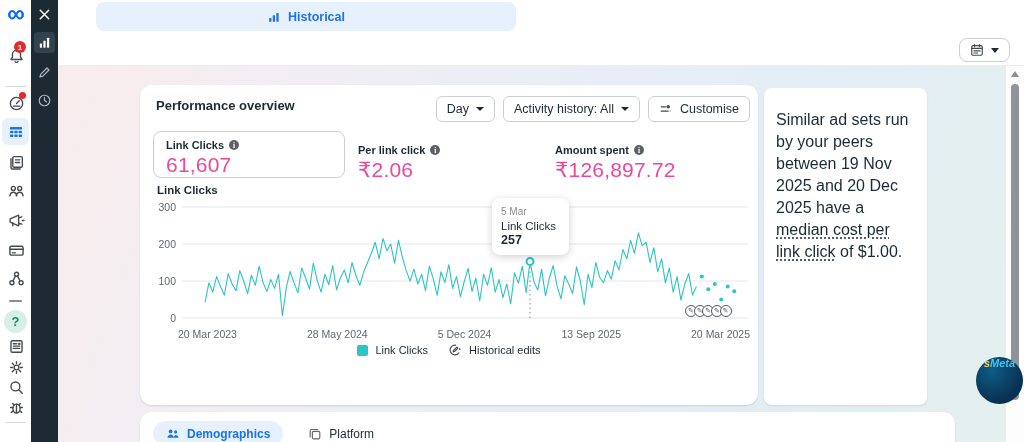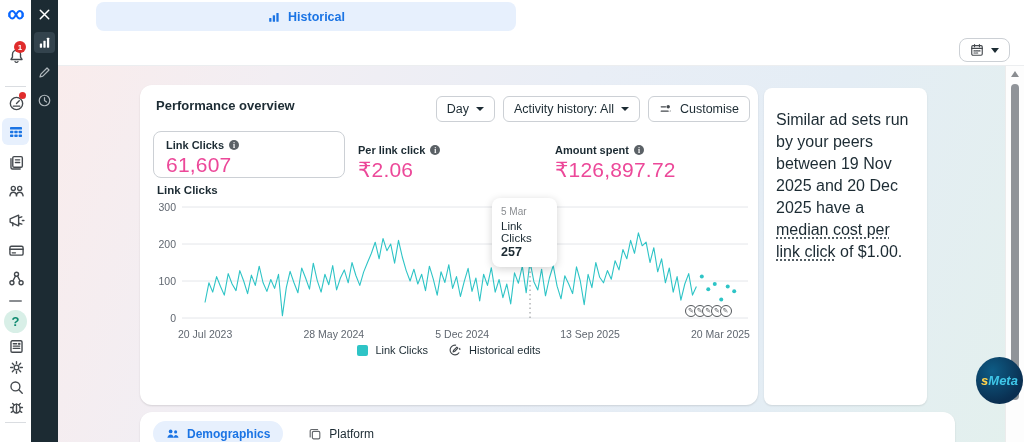--- a/index.html
+++ b/index.html
@@ -48,40 +48,40 @@
   .metric-value { font-size:21px; color:#ec4899; margin-top:2px; letter-spacing:.2px; }
 
   .chart-title { position:absolute; left:17px; top:99px; font-size:11.5px; font-weight:bold; }
   .chart-svg { position:absolute; left:10px; top:111px; }
   .ylabel { position:absolute; width:32px; left:4px; text-align:right; font-size:10.5px; color:#606770; }
   .xlabels { position:absolute; left:38px; top:243px; width:572px; display:flex; justify-content:space-between; font-size:10.5px; color:#606770; }
   .legend { position:absolute; left:0; top:258px; width:100%; display:flex; justify-content:center; align-items:center; gap:20px; font-size:11px; color:#1c2b33; }
   .legend-item { display:flex; align-items:center; gap:7px; }
   .swatch { width:11px; height:11px; border-radius:2px; background:#2ec4c6; }
 
-  .tooltip { position:absolute; left:352px; top:113px; width:65px; background:#fff; border-radius:8px; box-shadow:0 2px 8px rgba(0,0,0,.18); padding:8px 9px; z-index:3; }
+  .tooltip { position:absolute; left:352px; top:113px; width:77px; background:#fff; border-radius:8px; box-shadow:0 2px 8px rgba(0,0,0,.18); padding:8px 9px; z-index:3; }
   .tt-date { font-size:10px; color:#8a8d91; }
   .tt-label { font-size:11.5px; color:#1c2b33; margin-top:3px; }
   .tt-value { font-size:12.5px; font-weight:bold; margin-top:1px; }
 
   .edit-marker { position:absolute; width:12px; height:12px; border:1px solid #54585c; border-radius:50%; background:#fff; font-size:7px; line-height:10px; text-align:center; color:#54585c; z-index:3; }
 
   
   .insight { position:absolute; left:764px; top:88px; width:163px; height:317px; background:#fff; border-radius:8px; box-shadow:0 1px 2px rgba(0,0,0,.1); padding:12px; z-index:2; }
   .insight-title { font-size:12px; font-weight:bold; line-height:1.32; }
   .insight-body { font-size:16px; line-height:1.38; margin-top:9px; }
   .insight-link { text-decoration:underline dotted; text-underline-offset:2px; }
 
   
   .scroll-track { position:absolute; right:0; top:66px; width:19px; bottom:0; background:#fdfdfd; border-left:1px solid #ececec; z-index:6; }
   .scroll-up { position:absolute; left:5px; top:5px; width:0; height:0; border-left:4px solid transparent; border-right:4px solid transparent; border-bottom:6px solid #8a8d91; }
   .scroll-thumb { position:absolute; left:5px; top:18px; width:8px; height:316px; background:#909499; border-radius:4px; }
 
   
-  .watermark { position:absolute; left:976px; top:357px; width:47px; height:47px; border-radius:50%; background:radial-gradient(circle at 35% 30%, #0e5c85, #0a2f51 70%); display:flex; align-items:center; justify-content:center; z-index:7; font-weight:bold; font-size:13px; font-style:italic; }
+  .watermark { position:absolute; left:976px; top:357px; width:47px; height:47px; border-radius:50%; background:radial-gradient(circle at 35% 30%, #0e5c85, #0a2f51 70%); display:flex; align-items:flex-start; justify-content:center; z-index:7; font-weight:bold; font-size:11px; font-style:italic; }
   .wm-s { color:#ffd34d; }
   .wm-rest { color:#3fc6e8; }
 
   
   .bottom-card { position:absolute; left:140px; top:412px; width:815px; height:40px; background:#fff; border-radius:12px 12px 0 0; box-shadow:0 1px 2px rgba(0,0,0,.12); padding:9px 0 0 13px; display:flex; gap:12px; z-index:2; }
   .btab { height:25px; display:flex; align-items:center; gap:7px; padding:0 13px; font-size:12px; border-radius:14px; }
   .btab.active { background:#e7f0fd; color:#1b74e4; font-weight:bold; }
 
   .ic-stroke { fill:none; stroke:#44494e; stroke-width:1.3; stroke-linecap:round; stroke-linejoin:round; }
   .ic-light { fill:none; stroke:#aeb6bb; stroke-width:1.3; stroke-linecap:round; stroke-linejoin:round; }
@@ -299,21 +299,21 @@
       <polyline points="55.0,106.5 58.9,86.8 62.7,96.1 66.6,80.6 70.5,90.5 74.3,99.1 78.2,77.6 82.1,88.0 86.0,94.6 89.8,74.6 93.7,85.0 97.6,97.6 101.4,79.1 105.3,89.4 109.2,70.2 113.0,86.5 116.9,95.4 120.8,83.5 124.6,92.4 128.5,78.3 132.4,119.8 136.3,91.7 140.1,75.4 144.0,86.8 147.9,96.8 151.7,72.0 155.6,82.0 159.5,93.1 163.3,67.2 167.2,84.3 171.1,96.1 174.9,78.3 178.8,88.7 182.7,69.5 186.6,93.9 190.4,82.0 194.3,73.9 198.2,86.8 202.0,66.5 205.9,79.5 209.8,89.4 213.6,76.1 217.5,66.5 221.4,57.3 225.2,46.2 229.1,62.8 233.0,42.5 236.9,54.7 240.7,48.0 244.6,67.2 248.5,44.3 252.3,61.0 256.2,74.6 260.1,85.0 263.9,73.2 267.8,88.0 271.7,78.3 275.5,94.6 279.4,70.2 283.3,83.2 287.2,99.1 291.0,75.8 294.9,86.5 298.8,68.7 302.6,92.4 306.5,80.6 310.4,100.5 314.2,85.7 318.1,72.4 322.0,95.4 325.9,82.0 329.7,105.0 333.6,78.3 337.5,89.4 341.3,71.7 345.2,96.1 349.1,83.5 352.9,101.7 356.8,88.0 360.7,107.9 364.5,76.9 368.4,87.2 372.3,70.2 376.2,96.8 380.0,65.4 383.9,85.7 387.8,93.9 391.6,73.2 395.5,99.8 399.4,82.0 403.2,69.5 407.1,90.2 411.0,102.8 414.8,79.8 418.7,88.0 422.6,97.6 426.5,70.9 430.3,85.0 434.2,108.7 438.1,78.3 441.9,91.7 445.8,66.5 449.7,81.3 453.5,86.8 457.4,74.6 461.3,83.2 465.1,64.7 469.0,73.9 472.9,53.5 476.8,62.8 480.6,44.3 484.5,57.3 488.4,36.9 492.2,49.8 496.1,46.2 500.0,66.5 503.8,51.7 507.7,75.8 511.6,62.8 515.4,86.8 519.3,72.0 523.2,96.1 527.1,80.6 530.9,104.2 534.8,88.0 538.7,77.6 542.5,99.1 546.4,90.5" fill="none" stroke="#2ec4c6" stroke-width="1.1" stroke-linejoin="round"></polyline>
       <circle cx="551.8" cy="80.56" r="2" fill="#2ec4c6"></circle>
       <circle cx="558.28" cy="93.14" r="2" fill="#2ec4c6"></circle>
       <circle cx="564.76" cy="87.96000000000001" r="2" fill="#2ec4c6"></circle>
       <circle cx="571.24" cy="103.5" r="2" fill="#2ec4c6"></circle>
       <circle cx="577.72" cy="90.55" r="2" fill="#2ec4c6"></circle>
       <circle cx="584.2" cy="95.36" r="2" fill="#2ec4c6"></circle>
       <circle cx="380.0204724409449" cy="65.39" r="3.5" fill="#fff" stroke="#2ec4c6" stroke-width="2"></circle>
     </svg>
   <div class="xlabels" id="xlabels">
-      <span>20 Jul 2023</span>
+      <span>20 Mar 2023</span>
       <span>28 May 2024</span>
       <span>5 Dec 2024</span>
       <span>13 Sep 2025</span>
       <span>20 Mar 2025</span>
     </div>
 
   <div class="legend">
     <div class="legend-item">
       <span class="swatch" id="legend-swatch" style="background: rgb(46, 196, 198);"></span>
       <span>Link Clicks</span>

